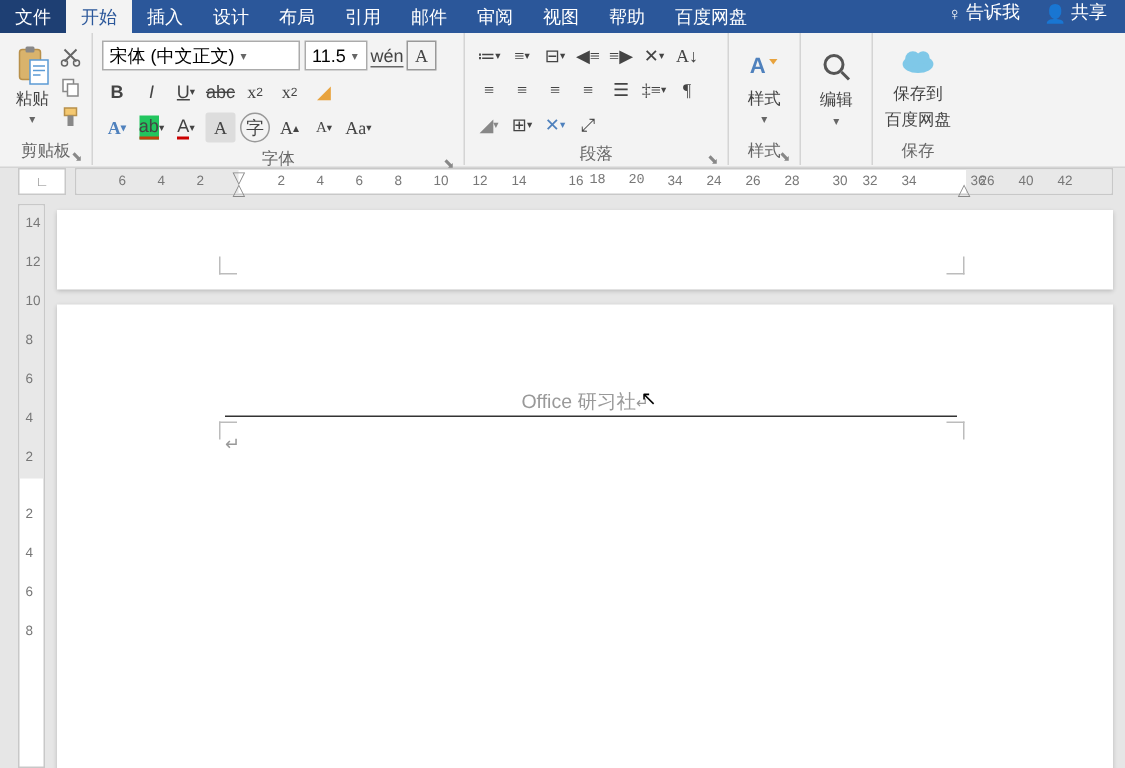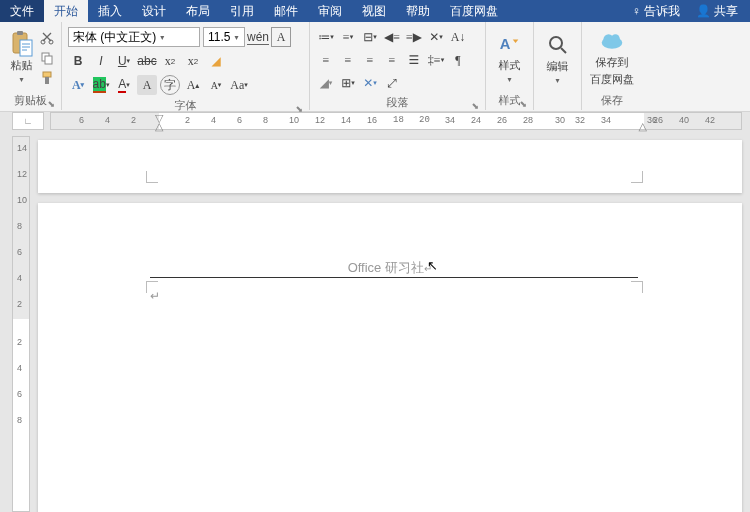--- a/index.html
+++ b/index.html
@@ -1,17 +1,17 @@
 <!DOCTYPE html>
 <html><head>
 <meta charset="utf-8">
 <style>
 *{margin:0;padding:0;box-sizing:border-box;font-family:"Microsoft YaHei","SimSun",sans-serif}
 body{background:#e6e6e6;width:750px;height:512px;overflow:hidden;position:relative}
-.menubar{background:#2b579a;height:22px;display:flex;align-items:center;color:#fff;font-size:12px}
+.menubar{background:#2b579a;height:22px;display:flex;align-items:flex-start;color:#fff;font-size:12px}
 .menubar .tab{padding:0 10px;height:22px;display:flex;align-items:center;cursor:pointer}
 .menubar .tab.file{background:#1e3f73}
 .menubar .tab.active{background:#f3f3f3;color:#2b579a}
 .menubar .spacer{flex:1}
 .menubar .right{display:flex;align-items:center;gap:4px;padding-right:6px}
 .menubar .right .item{display:flex;align-items:center;gap:3px;padding:0 6px}
 .ribbon{background:#f3f3f3;height:90px;display:flex;border-bottom:1px solid #d4d4d4}
 .group{border-right:1px solid #d4d4d4;padding:2px 6px 0;display:flex;flex-direction:column;height:88px}
 .group-body{flex:1;display:flex;gap:2px}
 .group-label{font-size:11px;color:#666;text-align:center;padding:2px 0;position:relative}
@@ -266,21 +266,21 @@
   <span class="tick" style="left: 28px;">6</span>
       <span class="tick" style="left: 54px;">4</span>
       <span class="tick" style="left: 80px;">2</span>
       <span class="tick" style="left: 134px;">2</span>
       <span class="tick" style="left: 160px;">4</span>
       <span class="tick" style="left: 186px;">6</span>
       <span class="tick" style="left: 212px;">8</span>
       <span class="tick" style="left: 238px;">10</span>
       <span class="tick" style="left: 264px;">12</span>
       <span class="tick" style="left: 290px;">14</span>
-      <span class="tick" style="left: 316px;">16</span>
+      <span class="tick" style="left: 328px;">16</span>
       <span class="tick" style="left: 342px; font-family: Liberation Mono, monospace;">18</span>
       <span class="tick" style="left: 368px; font-family: Liberation Mono, monospace;">20</span>
       <span class="tick" style="left: 394px;">34</span>
       <span class="tick" style="left: 420px;">24</span>
       <span class="tick" style="left: 446px;">26</span>
       <span class="tick" style="left: 472px;">28</span>
       <span class="tick" style="left: 504px;">30</span>
       <span class="tick" style="left: 524px;">32</span>
       <span class="tick" style="left: 550px;">34</span>
       <span class="tick" style="left: 596px;">36</span>

